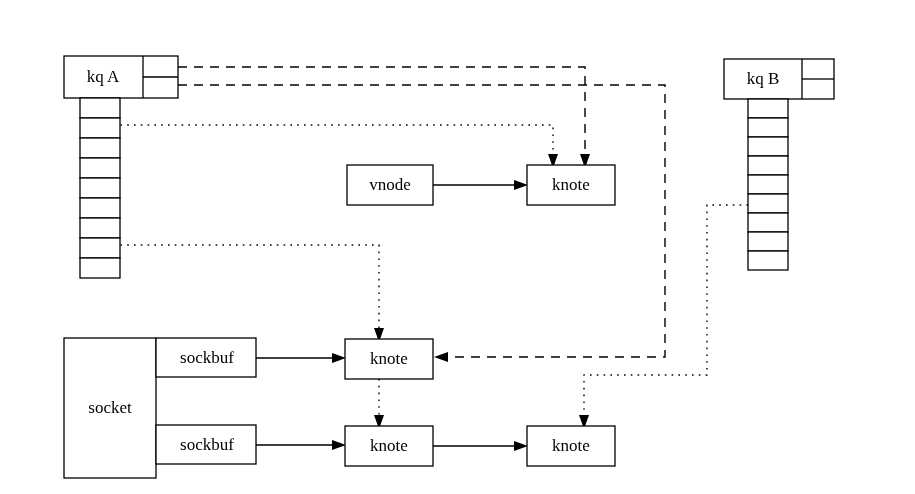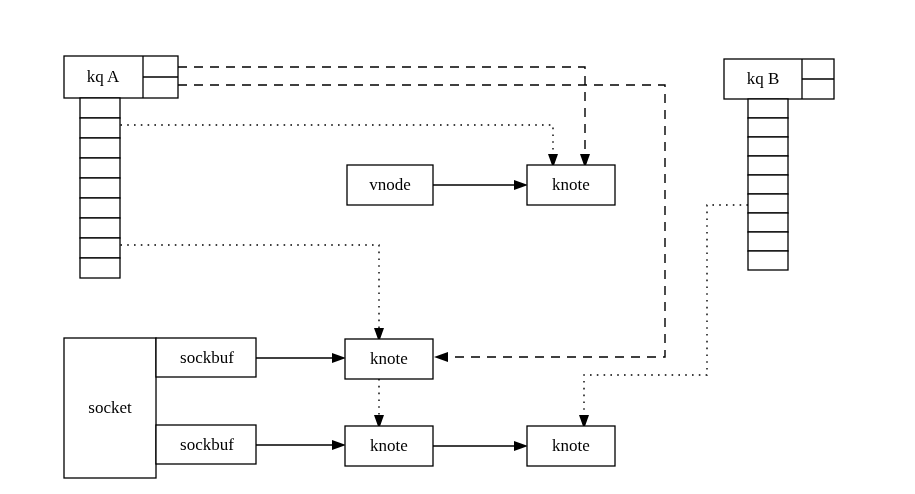--- a/index.html
+++ b/index.html
@@ -7,21 +7,20 @@
     padding: 0;
     background: #ffffff;
   }
   #canvas {
     position: relative;
     width: 915px;
     height: 494px;
     background: #ffffff;
     font-family: "Liberation Serif", "DejaVu Serif", serif;
     overflow: hidden;
-    border-radius: 29px;
   }
   #svg-layer {
     position: absolute;
     left: 0;
     top: 0;
     width: 915px;
     height: 494px;
   }
   .node-label {
     font-family: "Liberation Serif", "DejaVu Serif", serif;

